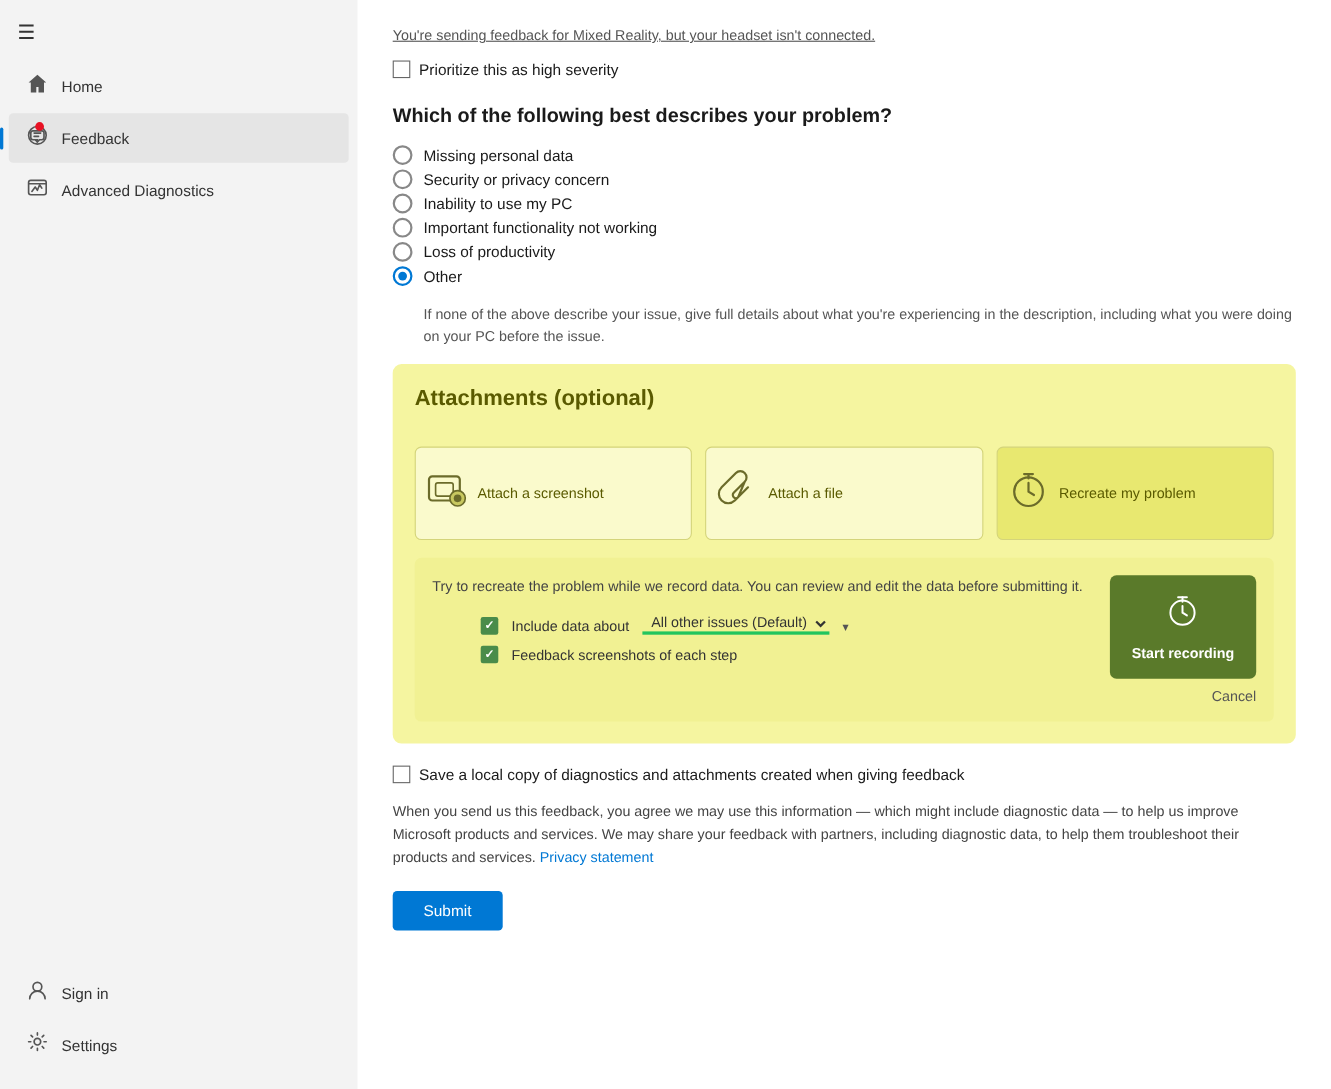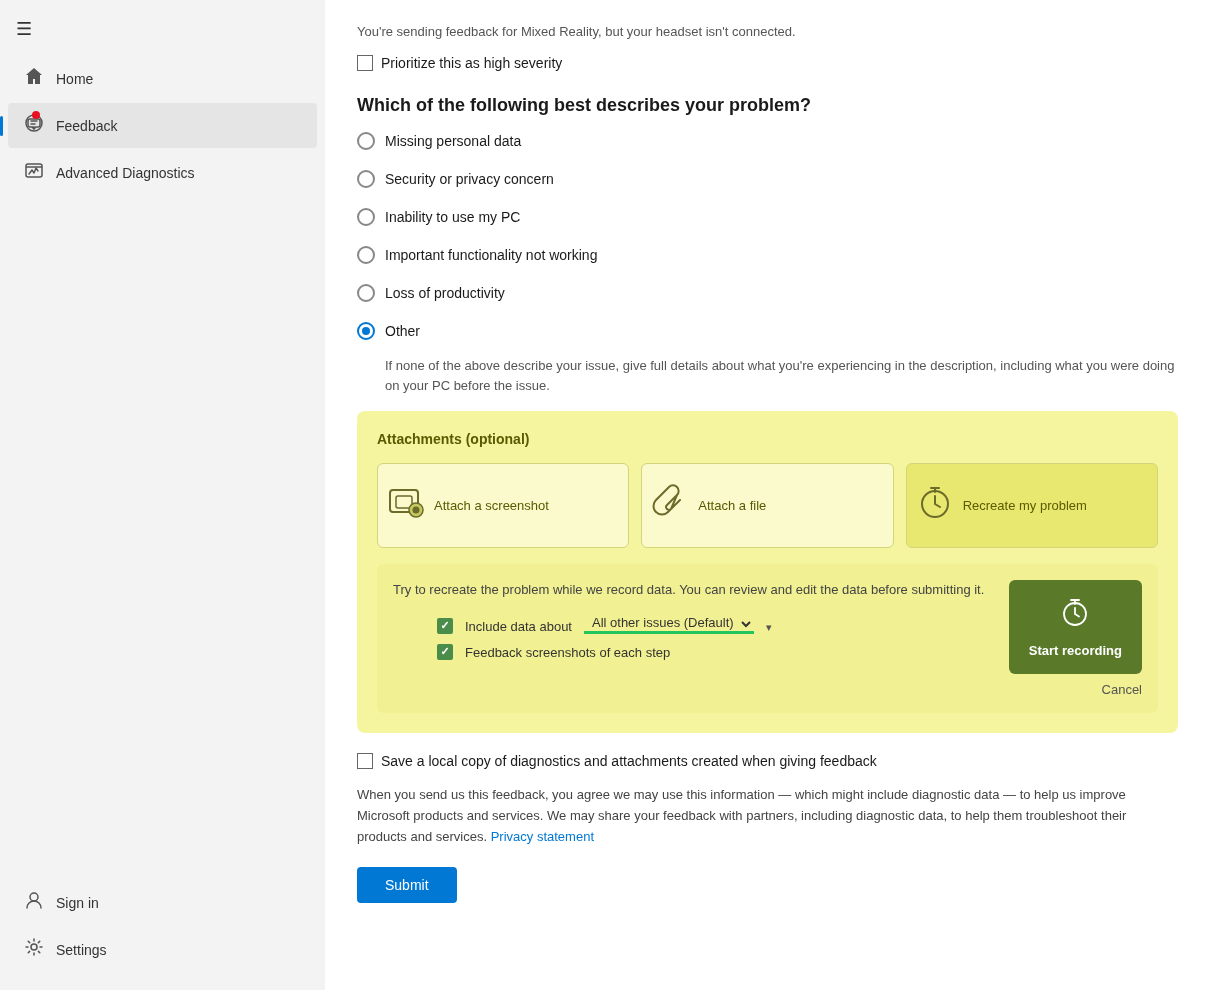--- a/index.html
+++ b/index.html
@@ -77,20 +77,21 @@
       flex: 1;
       background: #ffffff;
       overflow-y: auto;
       padding: 24px 32px 32px 32px;
     }
 
     .info-text {
       color: #555;
       font-size: 13px;
       margin-bottom: 16px;
+      text-decoration: underline;
     }
 
     .priority-row {
       display: flex;
       align-items: center;
       gap: 8px;
       margin-bottom: 24px;
     }
     .checkbox-square {
       width: 16px;
@@ -103,21 +104,21 @@
     .section-title {
       font-size: 18px;
       font-weight: 600;
       margin-bottom: 16px;
       color: #1a1a1a;
     }
 
     .radio-group {
       display: flex;
       flex-direction: column;
-      gap: 20px;
+      gap: 4px;
       margin-bottom: 16px;
     }
     .radio-item {
       display: flex;
       align-items: center;
       gap: 10px;
       cursor: pointer;
     }
     .radio-circle {
       width: 18px;
@@ -153,24 +154,24 @@
     }
 
     
     .attachments-card {
       background: #f5f5a0;
       border-radius: 8px;
       padding: 20px 20px 20px 20px;
       margin-bottom: 20px;
     }
     .attachments-title {
-      font-size: 14px;
+      font-size: 20px;
       font-weight: 600;
       color: #5a5a00;
-      margin-bottom: 16px;
+      margin-bottom: 32px;
     }
     .attach-buttons-row {
       display: flex;
       gap: 12px;
       margin-bottom: 16px;
     }
     .attach-btn {
       flex: 1;
       background: #fafacc;
       border: 1px solid #d4d47a;

